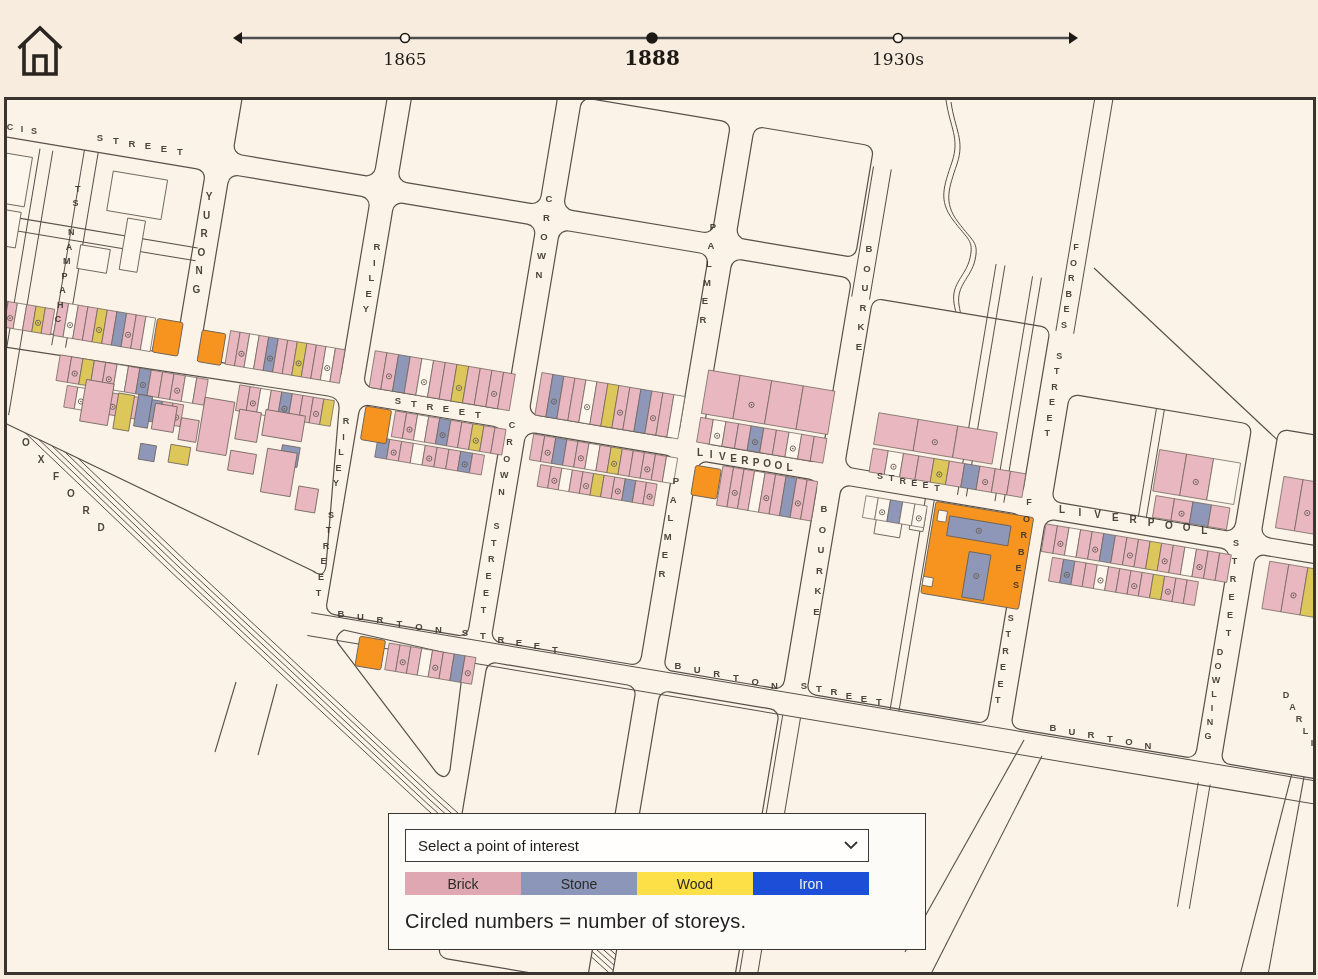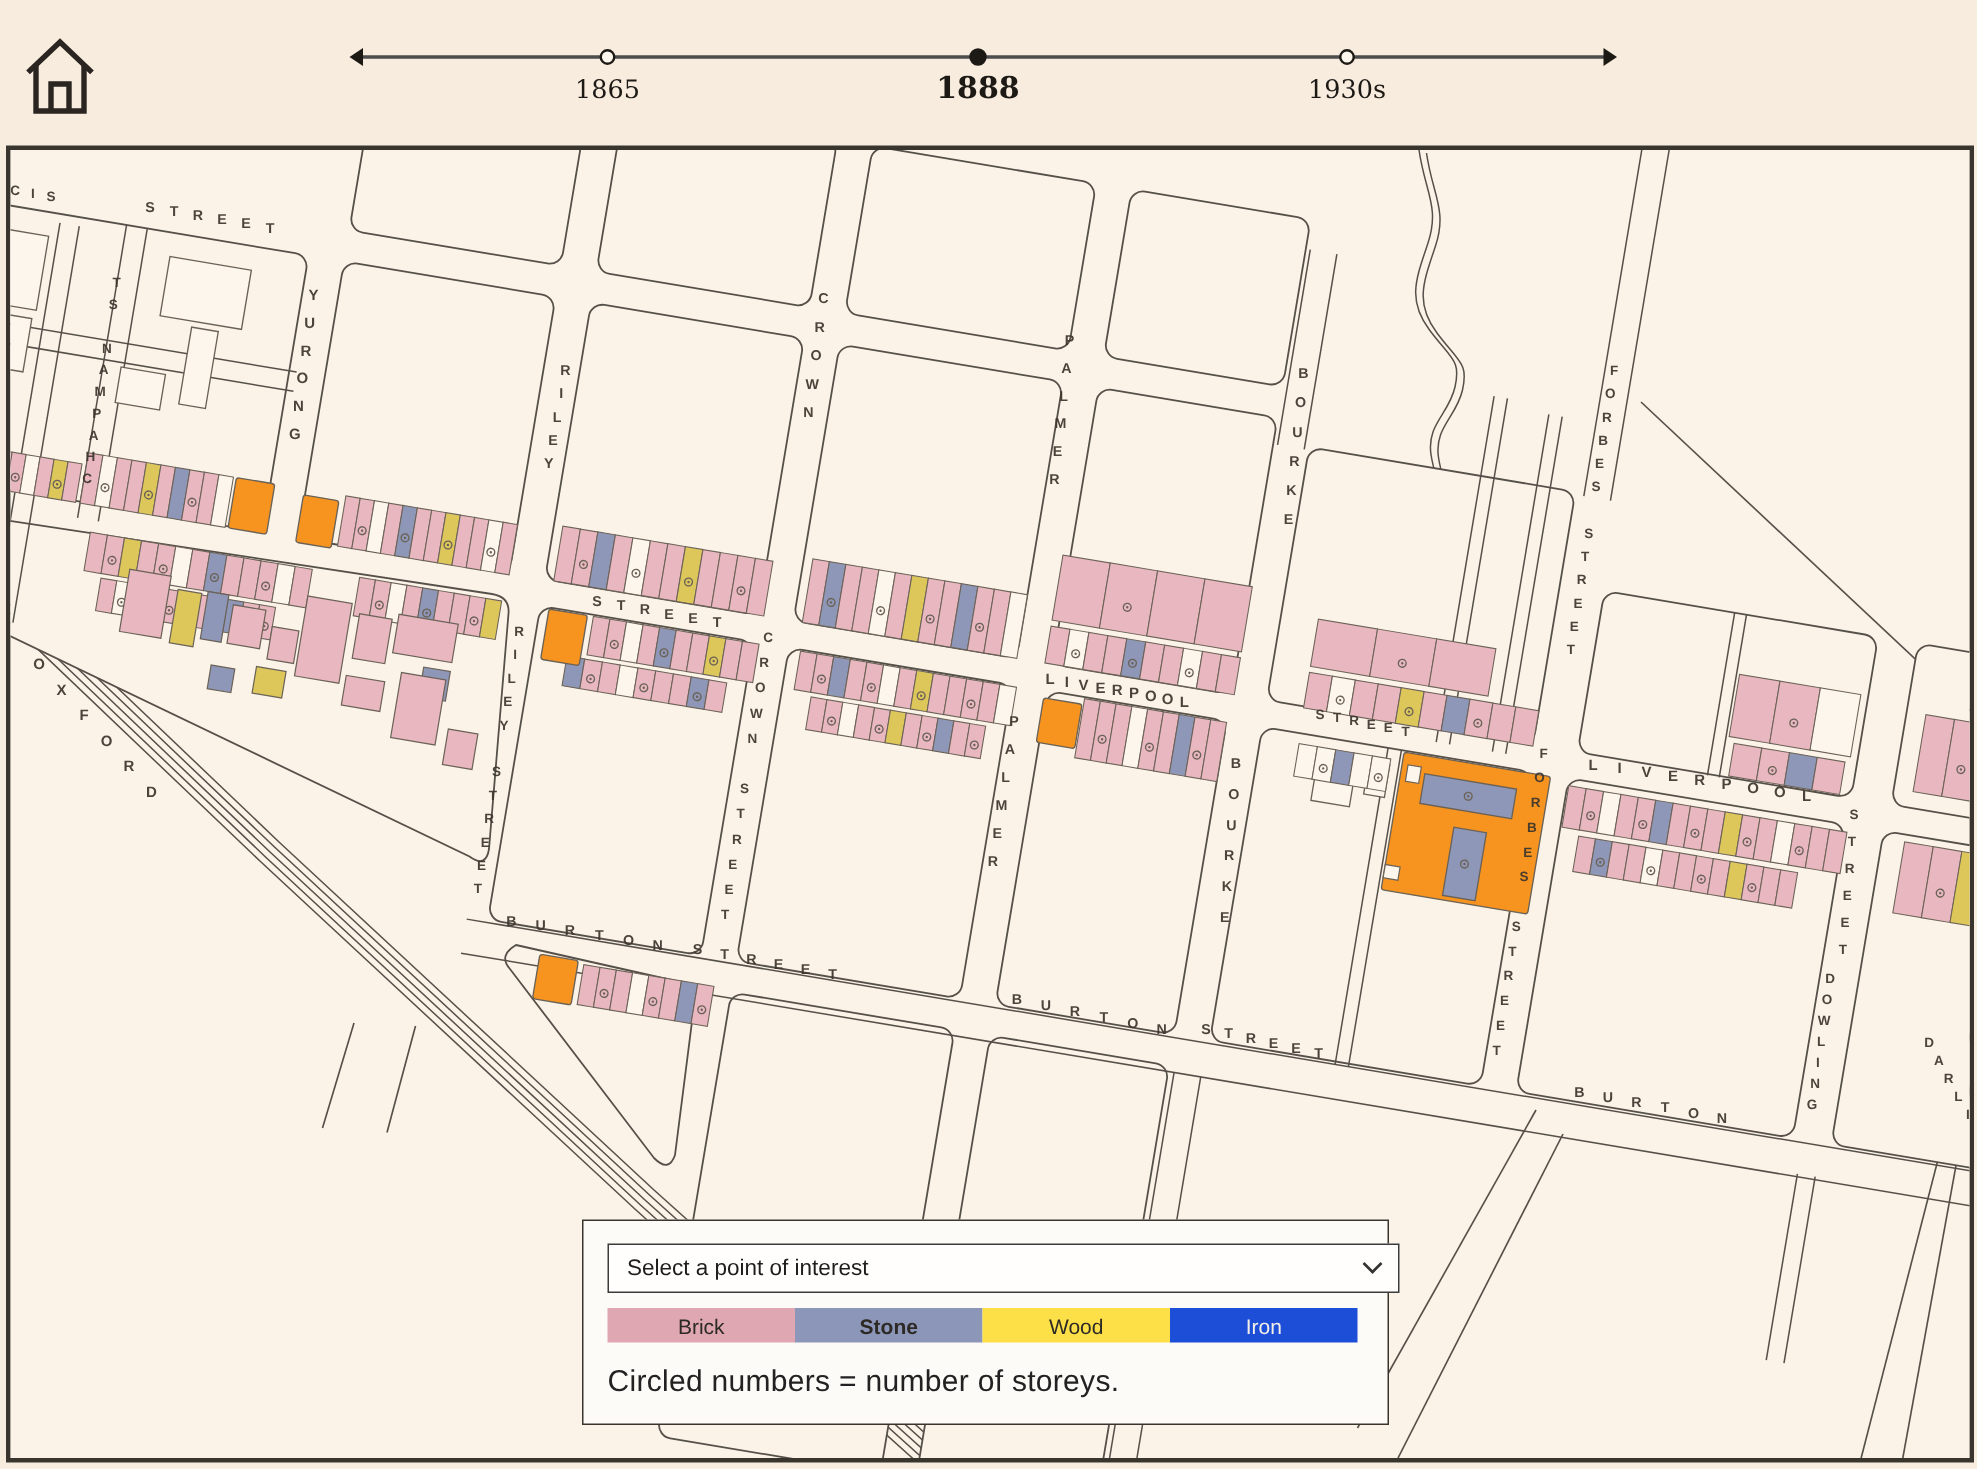--- a/index.html
+++ b/index.html
@@ -15,28 +15,28 @@
     position:absolute;left:4px;top:97px;width:1306px;height:872px;
     border:3px solid #39342e;background:#fbf3e7;
   }
   #map-svg{display:block;width:1306px;height:872px;}
   #poi-panel{
     position:absolute;left:388px;top:813px;width:538px;height:137px;
     background:#fdfbf7;border:1.5px solid #39342e;box-sizing:border-box;
     z-index:5;
   }
   #poi-select{
-    position:absolute;left:16px;top:15px;width:528px;height:33px;
+    position:absolute;left:16px;top:15px;width:464px;height:33px;
     background:#fffefc;border:1.3px solid #3b3b3b;box-sizing:border-box;
     display:flex;align-items:center;justify-content:space-between;
     padding:0 10px 0 12px;cursor:pointer;gap:28px;
   }
   #poi-select .sel-label{font-size:15px;color:#1d1d1d;}
   #legend-bar{
-    position:absolute;left:16px;top:58px;width:500px;height:23px;
+    position:absolute;left:16px;top:58px;width:464px;height:23px;
     display:flex;
   }
   .legend-seg{
     flex:1;display:flex;align-items:center;justify-content:center;
     font-size:14px;color:#2d2a26;
   }
   #legend-caption{
     position:absolute;left:16px;top:96px;
     font-size:20px;color:#222;letter-spacing:.2px;
   }
@@ -793,18 +793,18 @@
 
 <div id="poi-panel">
   <div id="poi-select">
     <span class="sel-label">Select a point of interest</span>
     <svg width="14" height="9" viewBox="0 0 14 9">
       <path d="M1,1 L7,7 L13,1" fill="none" stroke="#333" stroke-width="1.8"></path>
     </svg>
   </div>
   <div id="legend-bar">
       <div class="legend-seg" style="background: rgb(223, 167, 178); color: rgb(45, 42, 38);">Brick</div>
-      <div class="legend-seg" style="background: rgb(140, 150, 184); color: rgb(45, 42, 38); font-weight: bold;">Stone</div>
+      <div class="legend-seg" style="background: rgb(140, 150, 184); color: rgb(45, 42, 38);">Stone</div>
       <div class="legend-seg" style="background: #fde047; color: rgb(45, 42, 38);">Wood</div>
       <div class="legend-seg" style="background: #1d4ed8; color: rgb(243, 239, 232);">Iron</div>
     </div>
   <div id="legend-caption">Circled numbers = number of storeys.</div>
 </div>
 
 </body></html>

